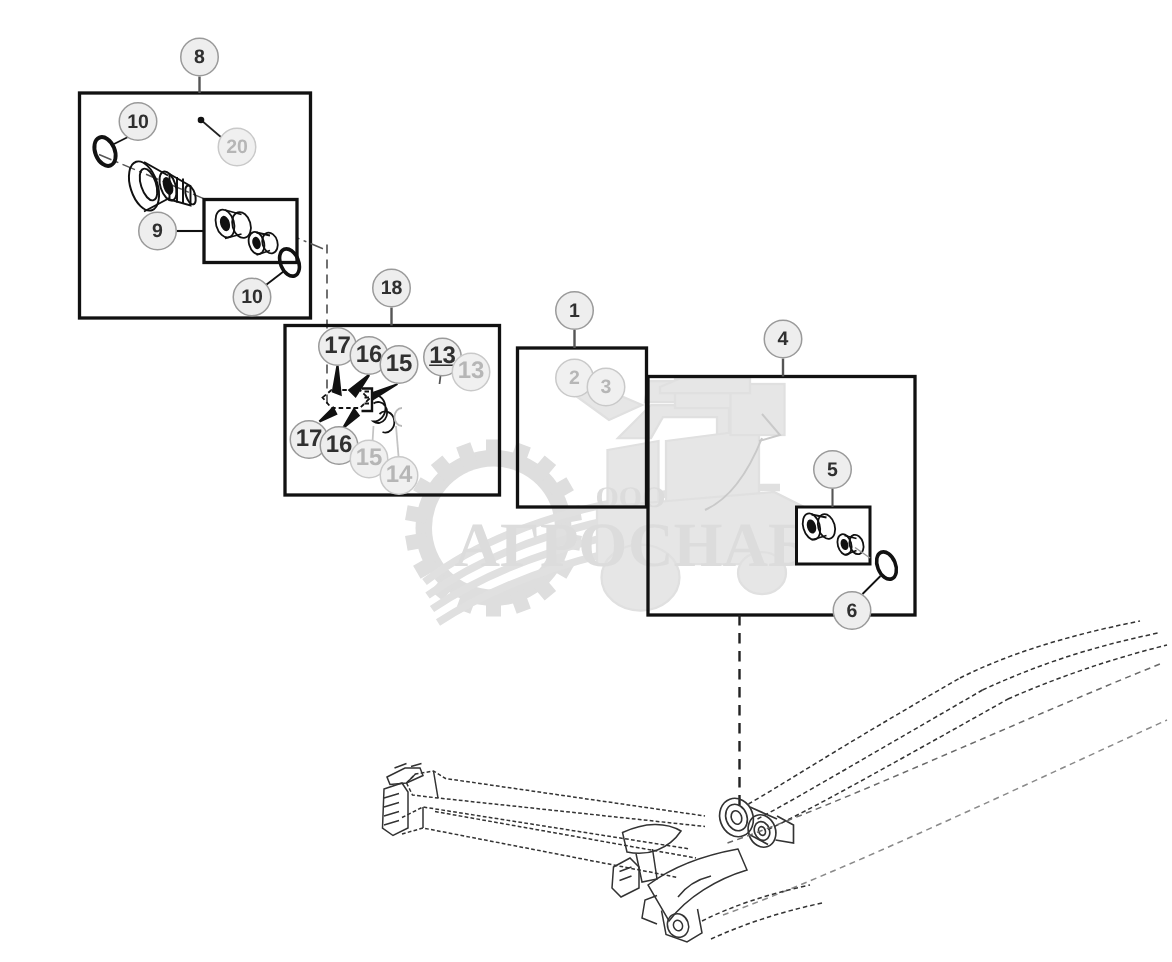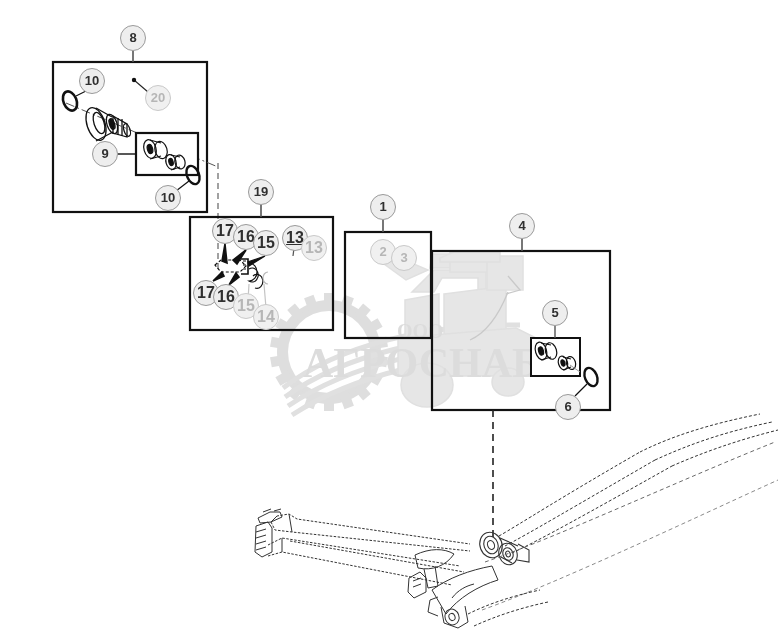--- a/index.html
+++ b/index.html
@@ -295,21 +295,21 @@
     </g>
   </svg>
 
   <div id="callouts">
     <div class="callout" style="left:133px; top:38px;">8</div>
     <div class="callout" style="left:92px;  top:81px;">10</div>
     <div class="callout faded" style="left:158px; top:98px;">20</div>
     <div class="callout" style="left:105px; top:154px;">9</div>
     <div class="callout" style="left:168px; top:198px;">10</div>
 
-    <div class="callout" style="left:261px; top:192px;">19</div>
+    <div class="callout" style="left:261px; top:192px;">18</div>
     <div class="callout small" style="left:225px; top:231px;">17</div>
     <div class="callout small" style="left:246px; top:237px;">16</div>
     <div class="callout small" style="left:266px; top:243px;">15</div>
     <div class="callout small" style="left:295px; top:238px;text-decoration:underline;">13</div>
     <div class="callout small faded" style="left:314px; top:248px;">13</div>
     <div class="callout small" style="left:206px; top:293px;">17</div>
     <div class="callout small" style="left:226px; top:297px;">16</div>
     <div class="callout small faded" style="left:246px; top:306px;">15</div>
     <div class="callout small faded" style="left:266px; top:317px;">14</div>
 

